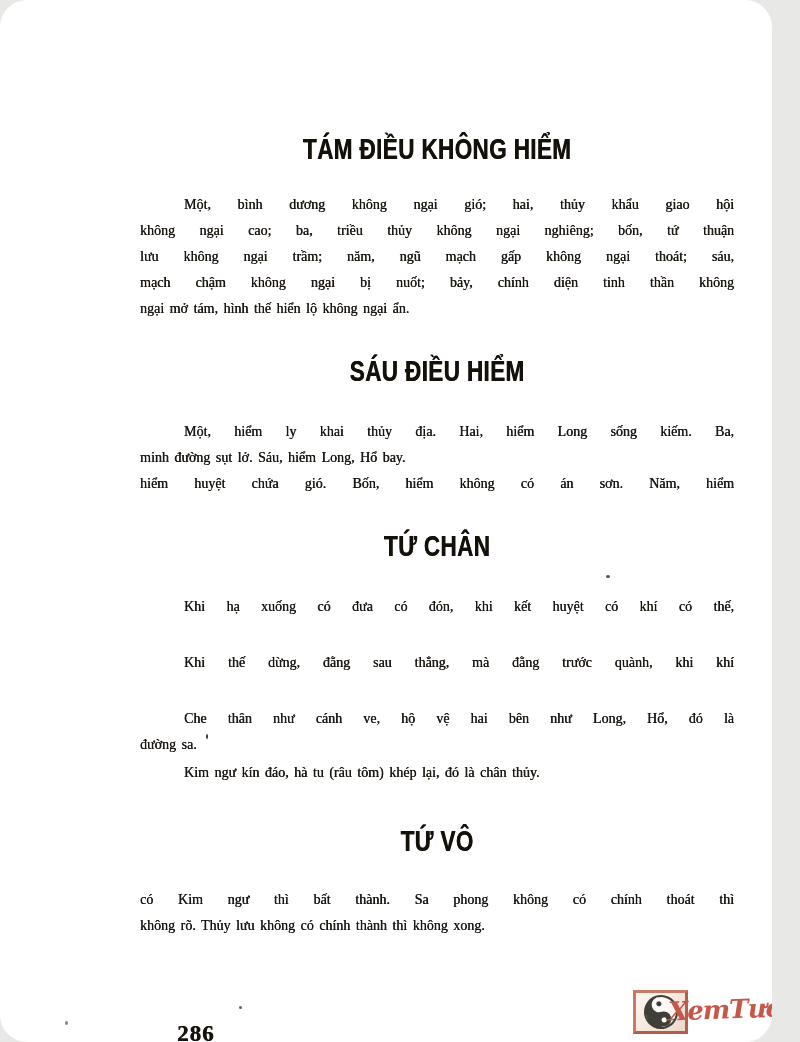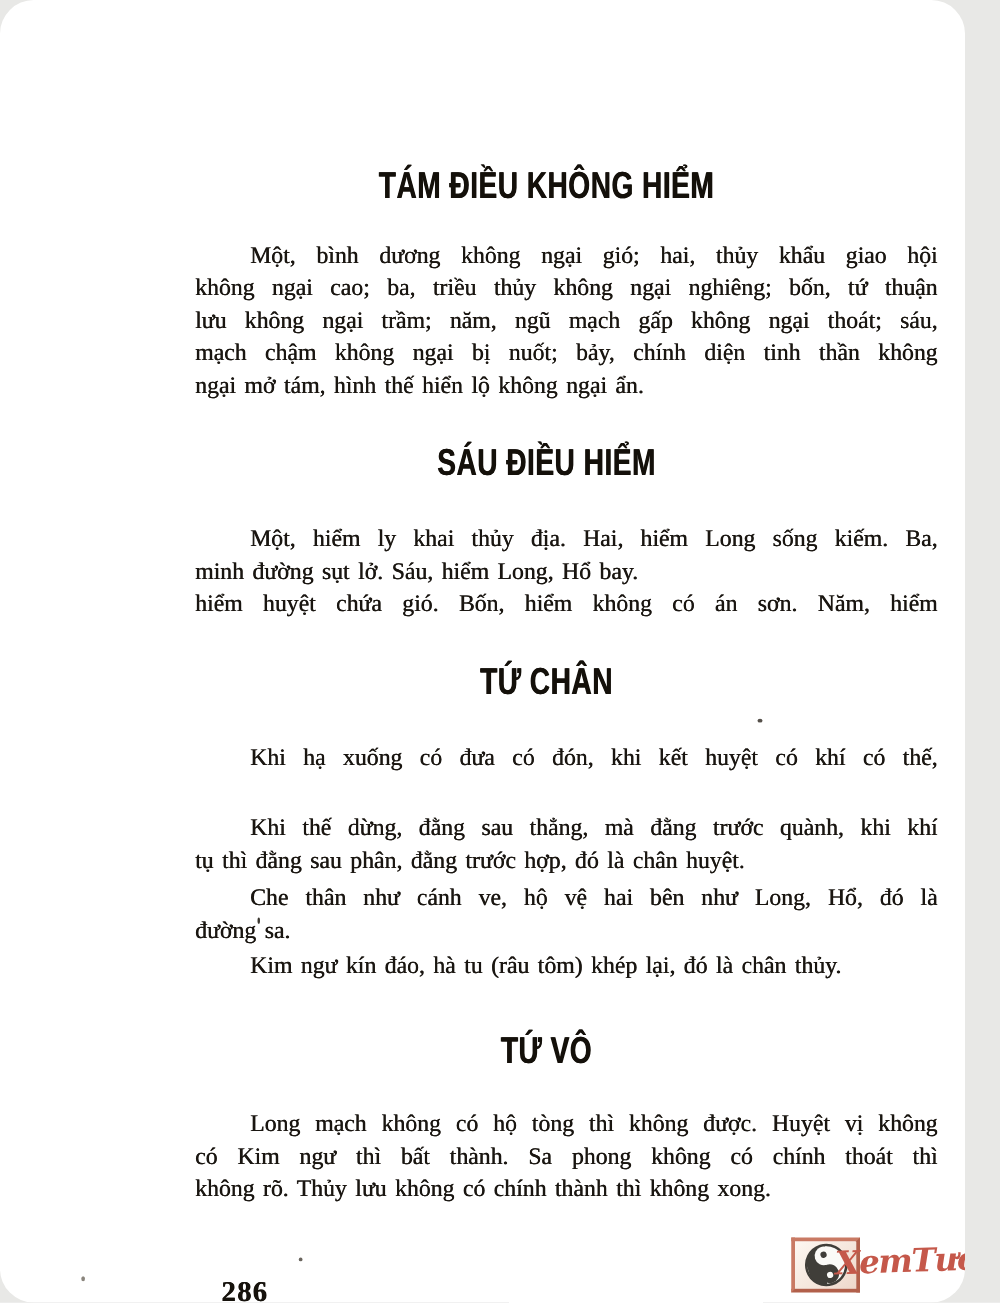--- a/index.html
+++ b/index.html
@@ -22,24 +22,23 @@
     text-shadow:0.6px 0 0 currentColor;
     white-space:nowrap;
   }
   .h1 { top:131px; }
   .h2 { top:353px; }
   .h3 { top:528px; }
   .h4 { top:823px; }
   
   .para {
     position:absolute; left:140px; width:594px;
-    font-size:19px; line-height:26px;
+    font-size:14px; line-height:26px;
     word-spacing:2px;
     text-shadow:0.35px 0 0 currentColor;
-    margin-left:16px;
   }
   .p1 { top:192px; }
   .p2 { top:419px; }
   .p3 { top:594px; }
   .p4 { top:650px; }
   .p5 { top:706px; }
   .p6 { top:760px; }
   .p7 { top:887px; }
   .line { height:26px; overflow:hidden; }
   .indent { text-indent:44px; }
@@ -109,33 +108,31 @@
     <div class="line">minh đường sụt lở. Sáu, hiểm Long, Hổ bay.</div>
     <div class="line j">hiểm huyệt chứa gió. Bốn, hiểm không có án sơn. Năm, hiểm</div>
   </div>
 
   <div class="heading h3">TỨ CHÂN</div>
   <div class="para p3">
     <div class="line j indent">Khi hạ xuống có đưa có đón, khi kết huyệt có khí có thế,</div>
   </div>
   <div class="para p4">
     <div class="line j indent">Khi thế dừng, đằng sau thẳng, mà đằng trước quành, khi khí</div>
-    <div class="line">tụ thì đằng sau phân, đằng trước hợp, đó là chân huyệt.</div>
   </div>
   <div class="para p5">
     <div class="line j indent">Che thân như cánh ve, hộ vệ hai bên như Long, Hổ, đó là</div>
     <div class="line">đường sa.</div>
   </div>
   <div class="para p6">
     <div class="line indent">Kim ngư kín đáo, hà tu (râu tôm) khép lại, đó là chân thủy.</div>
   </div>
 
   <div class="heading h4">TỨ VÔ</div>
   <div class="para p7">
-    <div class="line j indent">Long mạch không có hộ tòng thì không được. Huyệt vị không</div>
     <div class="line j">có Kim ngư thì bất thành. Sa phong không có chính thoát thì</div>
     <div class="line">không rõ. Thủy lưu không có chính thành thì không xong.</div>
   </div>
 
   <div class="pagenum">286</div>
 
   <span class="speck sp1"></span>
   <span class="speck sp2"></span>
   <span class="speck sp3"></span>
   <span class="speck sp4"></span>

